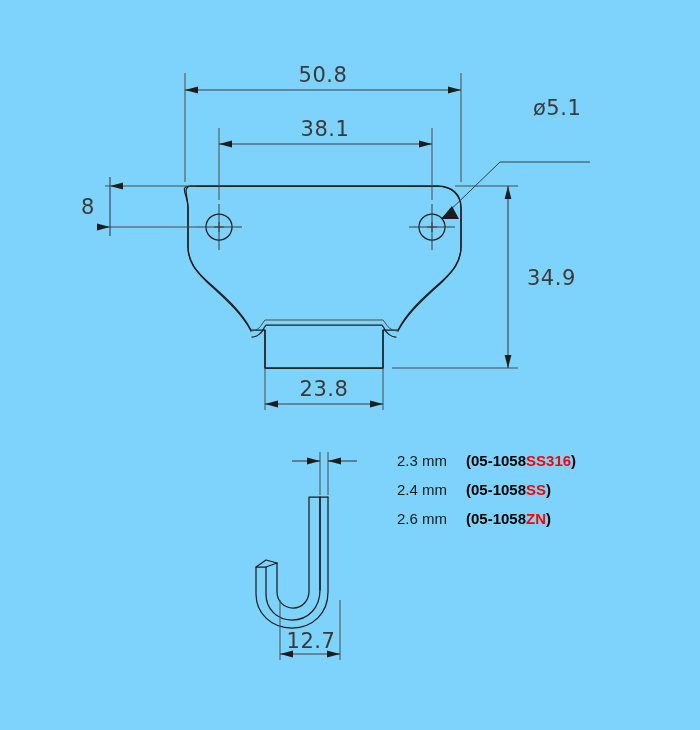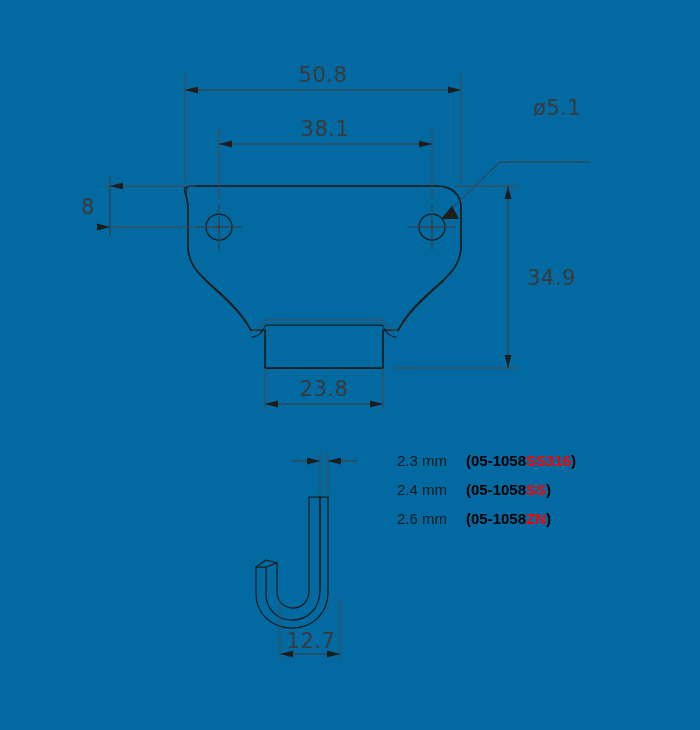--- a/index.html
+++ b/index.html
@@ -4,21 +4,21 @@
 <style>
   html, body {
     margin: 0;
     padding: 0;
     background: #ffffff;
   }
   #drawing-root {
     position: relative;
     width: 700px;
     height: 730px;
-    background: #0369a1;
+    background: #7dd3fc;
     font-family: "DejaVu Sans", sans-serif;
     overflow: hidden;
   }
   #cad-svg {
     position: absolute;
     top: 0;
     left: 0;
     width: 700px;
     height: 730px;
   }

